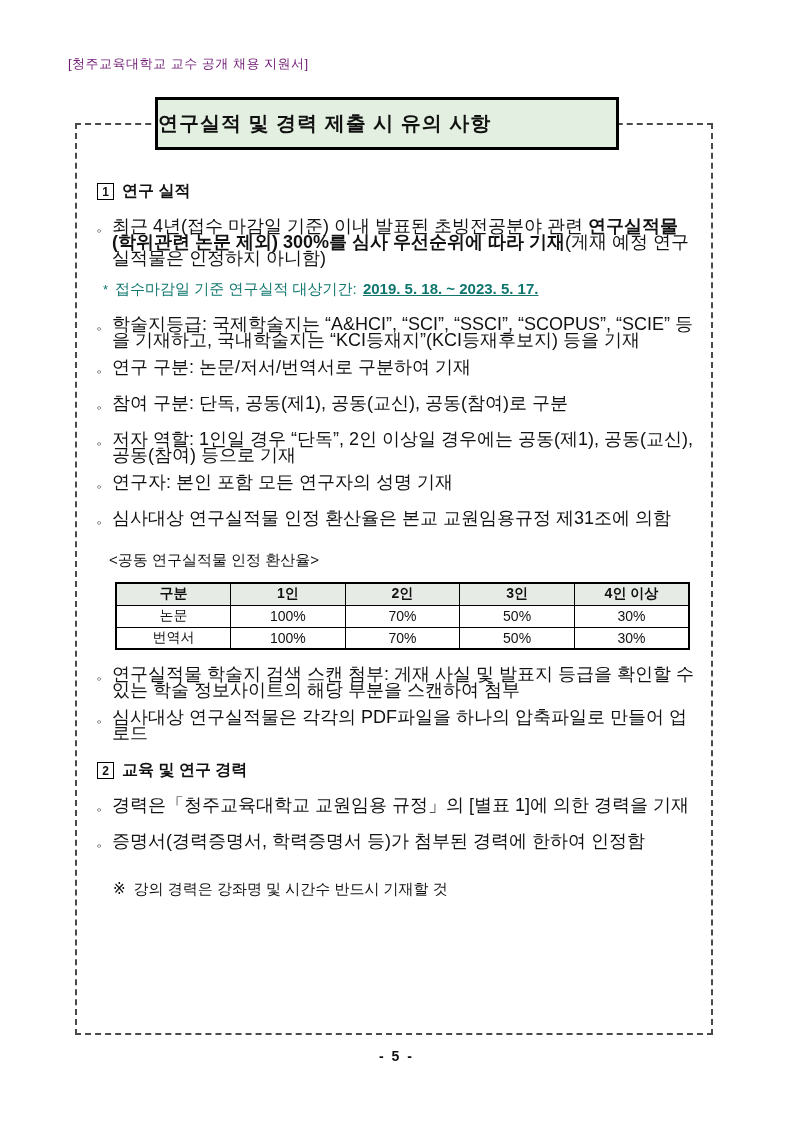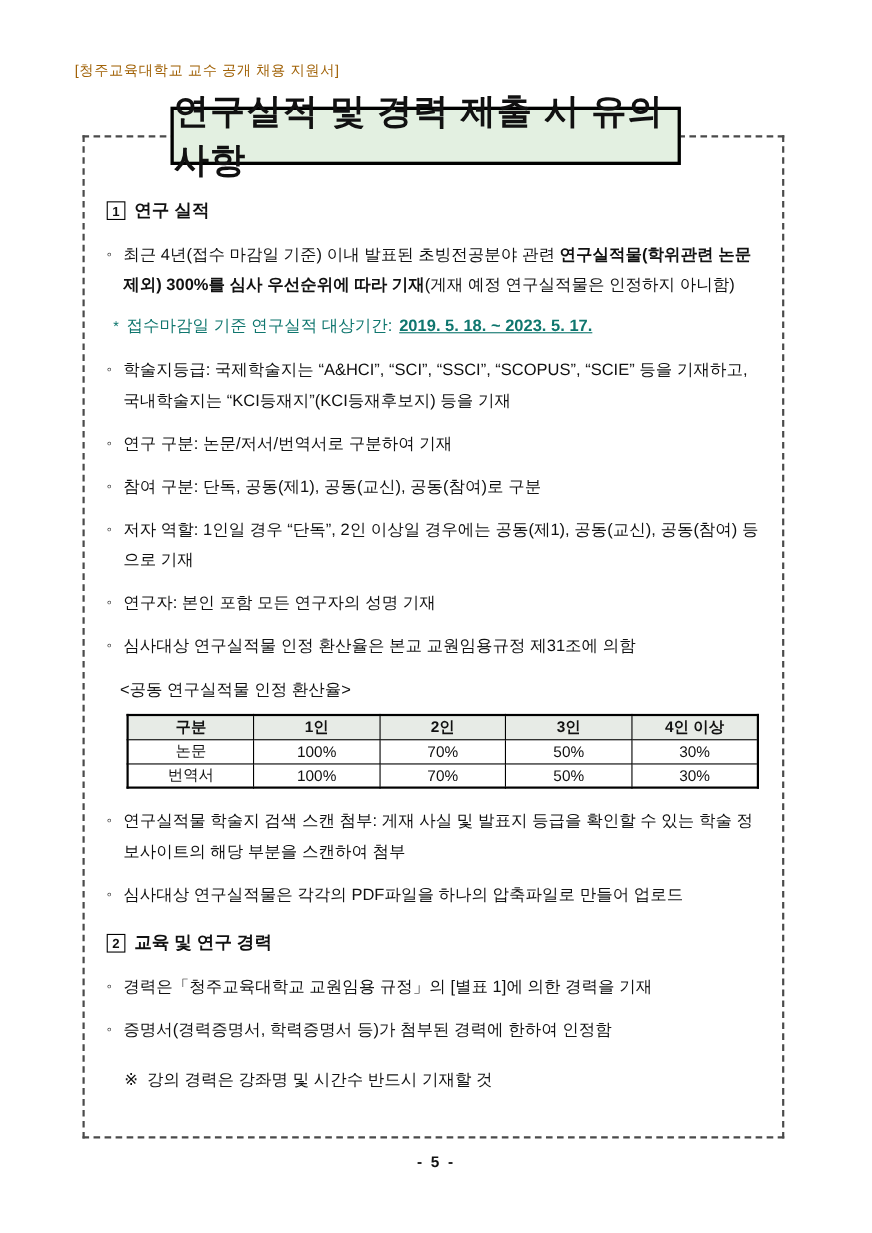--- a/index.html
+++ b/index.html
@@ -5,47 +5,47 @@
   * { margin:0; padding:0; box-sizing:border-box; }
   html,body { background:#fff; }
   body {
     width:793px; height:1121px;
     position:relative;
     font-family:"Liberation Sans","DejaVu Sans",sans-serif;
     color:#111;
   }
   .header-note {
     position:absolute; left:68px; top:55px;
-    font-size:13px; color:#a16207; letter-spacing:0.5px;
+    font-size:13px; color:#701a75; letter-spacing:0.5px;
   }
   .title-box {
     position:absolute; left:155px; top:97px;
     width:464px; height:53px; z-index:2;
     background:#e3f0e1; border:3px solid #000;
-    display:flex; align-items:center; justify-content:center;
-    font-size:32px; font-weight:bold; letter-spacing:1px;
+    display:flex; align-items:center; 
+    font-size:20px; font-weight:bold; letter-spacing:1px;
   }
   .dashed-box {
     position:absolute; left:75px; top:123px;
     width:638px; height:912px; z-index:1;
     border:2px dashed #4a4a4a;
     padding:56px 16px 0 20px;
   }
   .sec-heading {
     display:flex; align-items:center;
     font-size:16px; font-weight:bold;
     margin-bottom:16px;
   }
   .boxed-num {
     display:inline-flex; align-items:center; justify-content:center;
     width:17px; height:17px; border:1.6px solid #000;
     font-size:12px; font-weight:bold; margin-right:8px; flex-shrink:0;
   }
   .bullet {
-    display:flex; font-size:15px; line-height:28px;
+    display:flex; font-size:18px; line-height:16px;
     margin-bottom:11px;
   }
   .b-marker {
     width:15px; flex-shrink:0; font-size:13px; line-height:25px;
   }
   .b-marker::before { content:"◦"; }
   .b-text { flex:1; }
   .b-text b { font-weight:bold; }
   .red-line {
     margin:2px 0 14px 6px;

